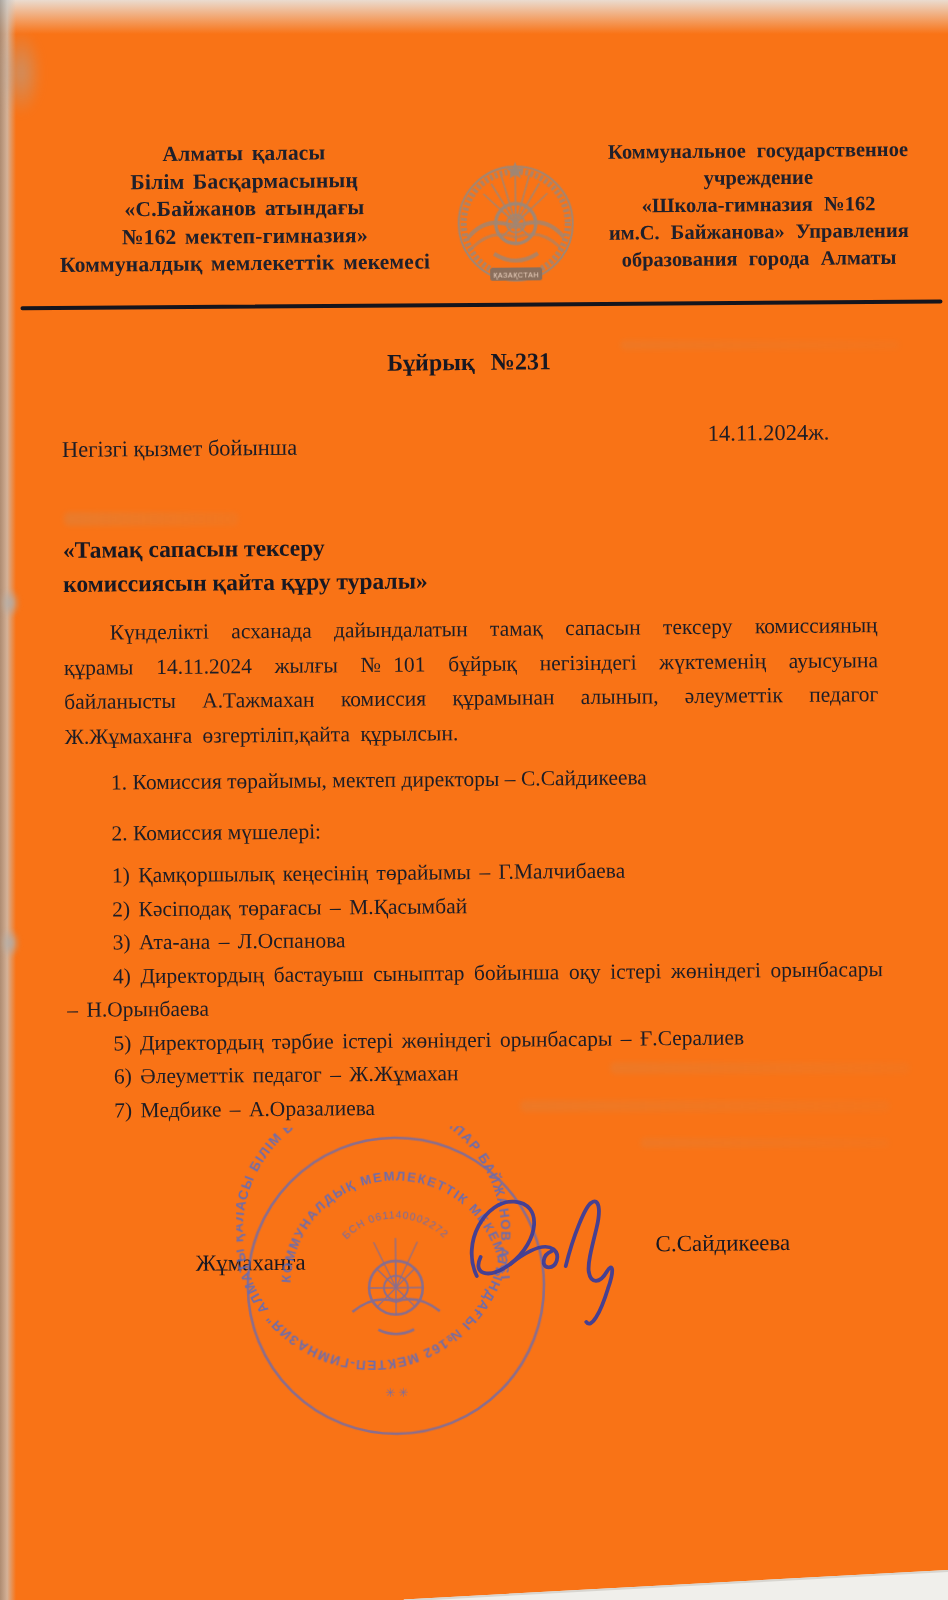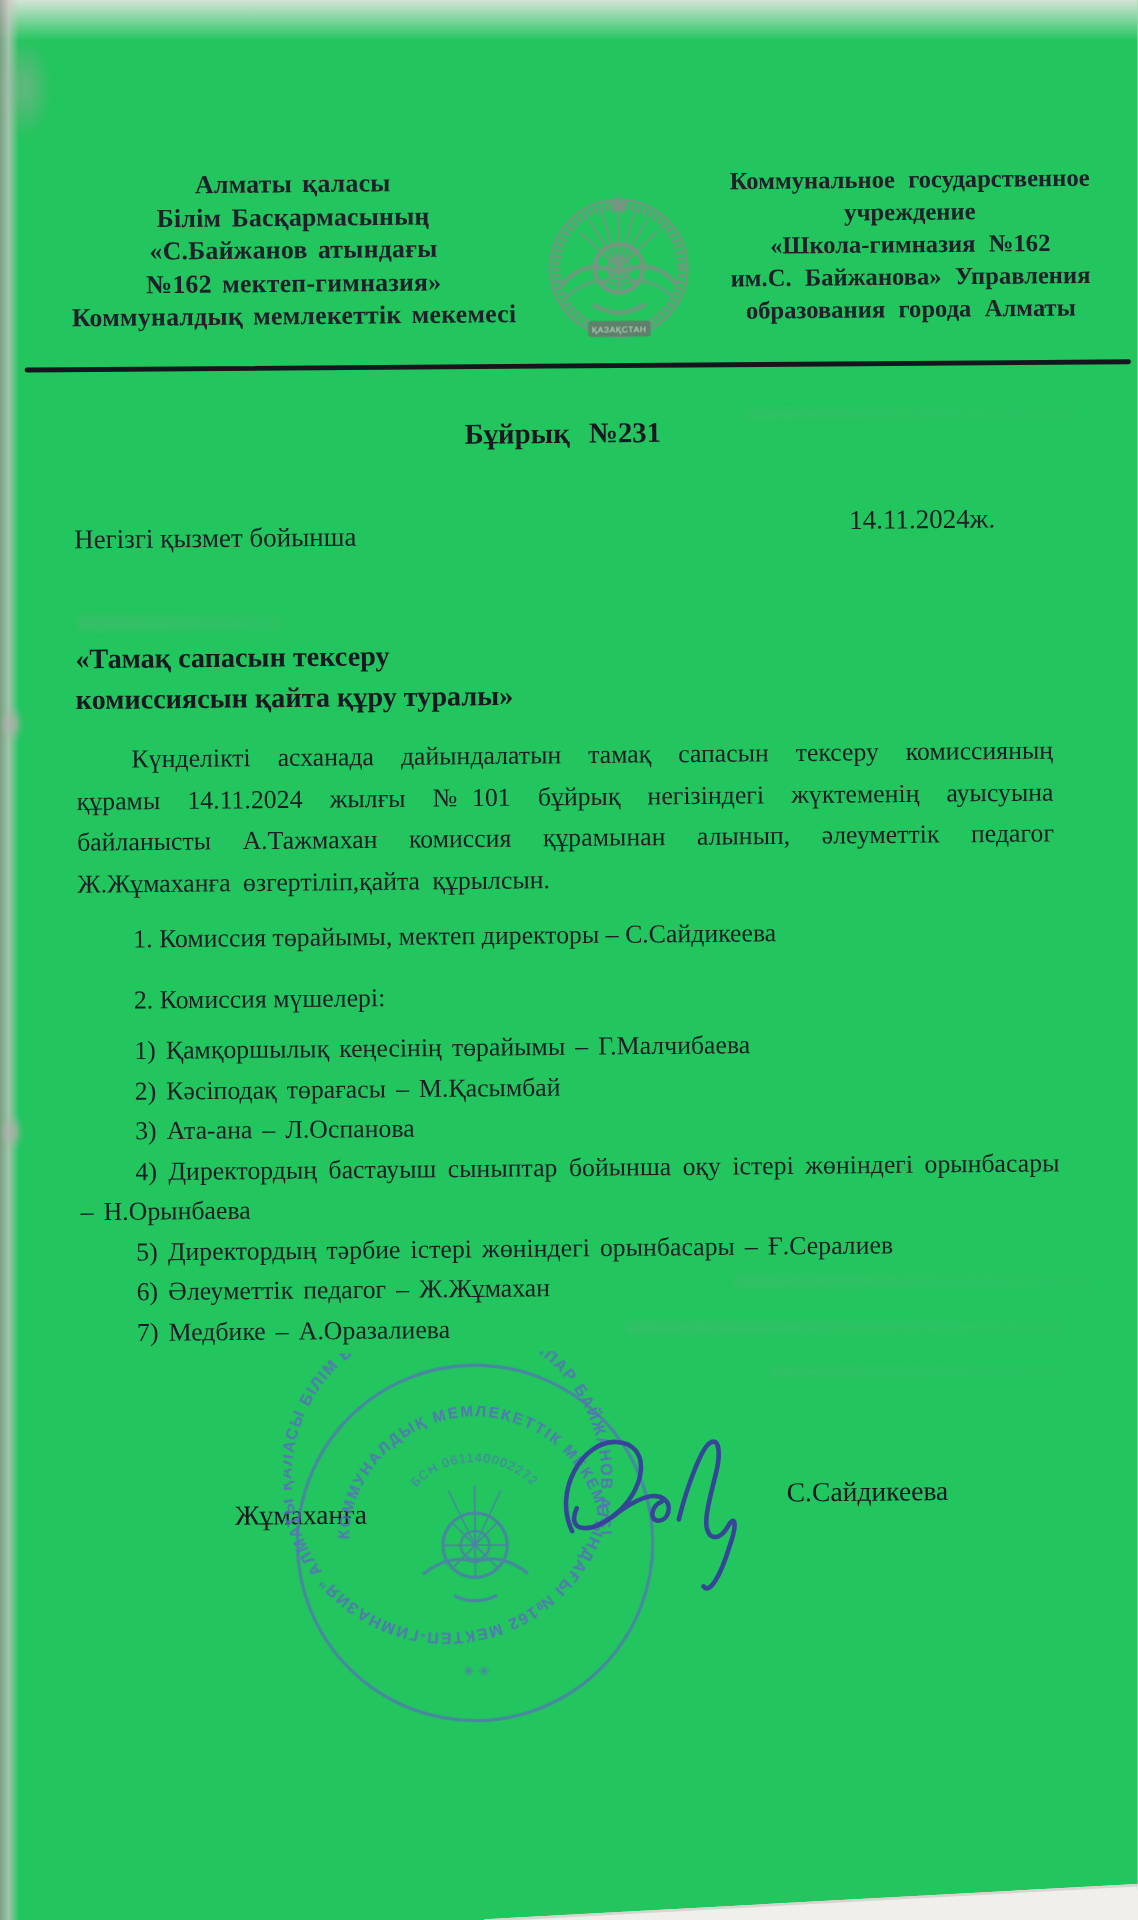--- a/index.html
+++ b/index.html
@@ -1,17 +1,17 @@
 <!DOCTYPE html>
 <html><head>
 <meta charset="utf-8">
 <style>
   html,body{margin:0;padding:0;width:948px;height:1600px;overflow:hidden;
     background:#eceae7;font-family:"Liberation Serif","DejaVu Serif",serif;}
-  .page{position:absolute;inset:0;background:#22c55e;}
+  .page{position:absolute;inset:0;background:#f97316;}
   .content{position:absolute;inset:0;transform:rotate(-0.55deg);transform-origin:50% 55%;color:#1d1d26;}
 
   
   .hdr-left{position:absolute;left:60px;top:138px;width:382px;text-align:center;
     font-weight:bold;font-size:21.5px;line-height:27.5px;color:#20202b;letter-spacing:.2px;word-spacing:3px;}
   .hdr-right{position:absolute;left:592px;top:140px;width:346px;text-align:center;
     font-weight:bold;font-size:20.5px;line-height:27px;color:#20202b;word-spacing:6px;}
   .emblem{position:absolute;left:452px;top:150px;width:140px;height:142px;opacity:.8;filter:blur(.3px);}
   .rule{position:absolute;left:26px;top:303px;width:922px;height:4px;background:#15151d;border-radius:2px;transform:rotate(0.12deg);}
 

